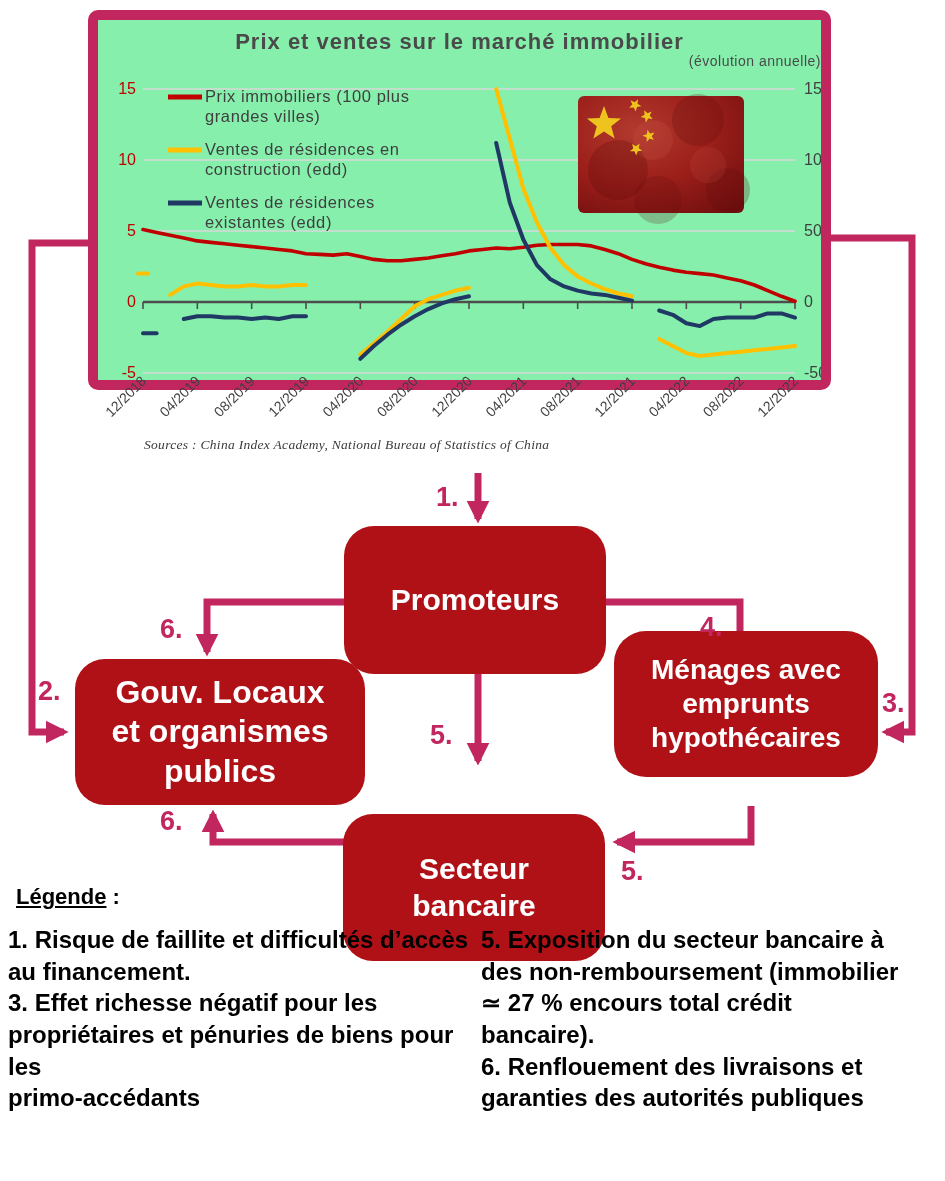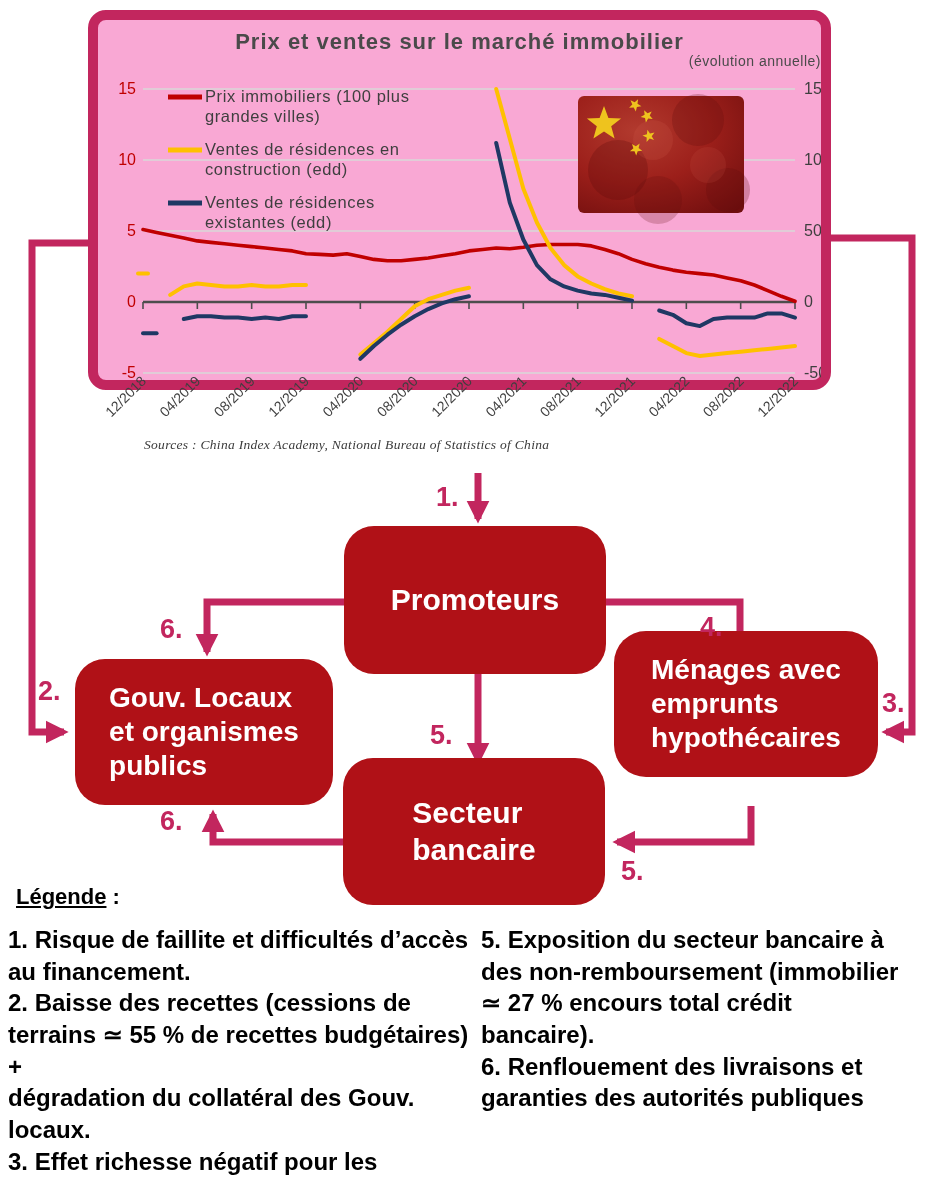--- a/index.html
+++ b/index.html
@@ -1,34 +1,34 @@
 <!DOCTYPE html>
 <html><head>
 <meta charset="utf-8">
 <style>
   html,body{margin:0;padding:0;background:#fff;}
   .page{position:relative;width:945px;height:1181px;background:#fff;overflow:hidden;
         font-family:"Liberation Sans",sans-serif;}
   
   .frame{position:absolute;left:88px;top:10px;width:743px;height:380px;box-sizing:border-box;
-         border:10px solid #C2265E;border-radius:18px;background:#f9a8d4;z-index:2;}
+         border:10px solid #C2265E;border-radius:10px;background:#86efac;z-index:2;}
   .chart-title{position:absolute;left:0;top:9px;width:100%;text-align:center;
                font-size:22px;font-weight:bold;color:#4a4a4a;letter-spacing:1px;}
   .chart-subtitle{position:absolute;left:0;top:33px;width:100%;text-align:right;
                   font-size:14px;color:#4a4a4a;letter-spacing:.5px;}
   #chart-svg{position:absolute;left:0;top:0;}
   
   #connectors{position:absolute;left:0;top:0;z-index:1;}
   .node{position:absolute;z-index:3;background:#B01117;border-radius:30px;color:#fff;
-        display:flex;align-items:center;justify-content:center;text-align:left;
+        display:flex;align-items:center;justify-content:center;text-align:center;
         font-weight:bold;line-height:1.22;white-space:pre-line;}
   .node-promoteurs{left:344px;top:526px;width:262px;height:148px;font-size:30px;}
-  .node-gouv{left:75px;top:659px;width:258px;height:146px;font-size:28px;}
+  .node-gouv{left:75px;top:659px;width:290px;height:146px;font-size:32px;}
   .node-menages{left:614px;top:631px;width:264px;height:146px;font-size:28px;border-radius:32px;}
-  .node-secteur{left:343px;top:758px;width:262px;height:147px;font-size:30px;}
+  .node-secteur{left:343px;top:814px;width:262px;height:147px;font-size:30px;}
   .flow-num{position:absolute;z-index:4;color:#C2265E;font-weight:bold;font-size:27px;}
   
   .legend-heading{position:absolute;left:16px;top:884px;font-size:22px;font-weight:bold;color:#000000;z-index:3;}
   .legend-heading .u{text-decoration:underline;}
   .legend-cols{position:absolute;left:8px;top:924px;width:932px;display:flex;z-index:3;
                font-size:24px;line-height:1.32;color:#000;}
   .legend-col-left{width:473px;flex:0 0 auto;}
   .legend-col-right{flex:1;}
   .legend-cols p{margin:0;white-space:pre-line;font-weight:bold;}
 </style>
@@ -162,23 +162,20 @@
   <div class="flow-num" style="left:430px;top:720px">5.</div>
   <div class="flow-num" style="left:621px;top:856px">5.</div>
   <div class="flow-num" style="left:160px;top:614px">6.</div>
   <div class="flow-num" style="left:160px;top:806px">6.</div>
 
   <div class="legend-heading"><span class="u">Légende</span><span> :</span></div>
   <div class="legend-cols">
     <div class="legend-col-left">
       <p><b>1.</b> <span>Risque de faillite et difficultés d’accès
 au financement.</span></p>
-      <p><b>2.</b> <span>Baisse des recettes (cessions de
-terrains ≃ 55 % de recettes budgétaires) +
-dégradation du collatéral des Gouv. locaux.</span></p>
       <p><b>3.</b> <span>Effet richesse négatif pour les
 propriétaires et pénuries de biens pour les
 primo-accédants</span></p>
     </div>
     <div class="legend-col-right">
       <p><b>5.</b> <span>Exposition du secteur bancaire à
 des non-remboursement (immobilier
 ≃ 27 % encours total crédit
 bancaire).</span></p>
       <p><b>6.</b> <span>Renflouement des livraisons et

